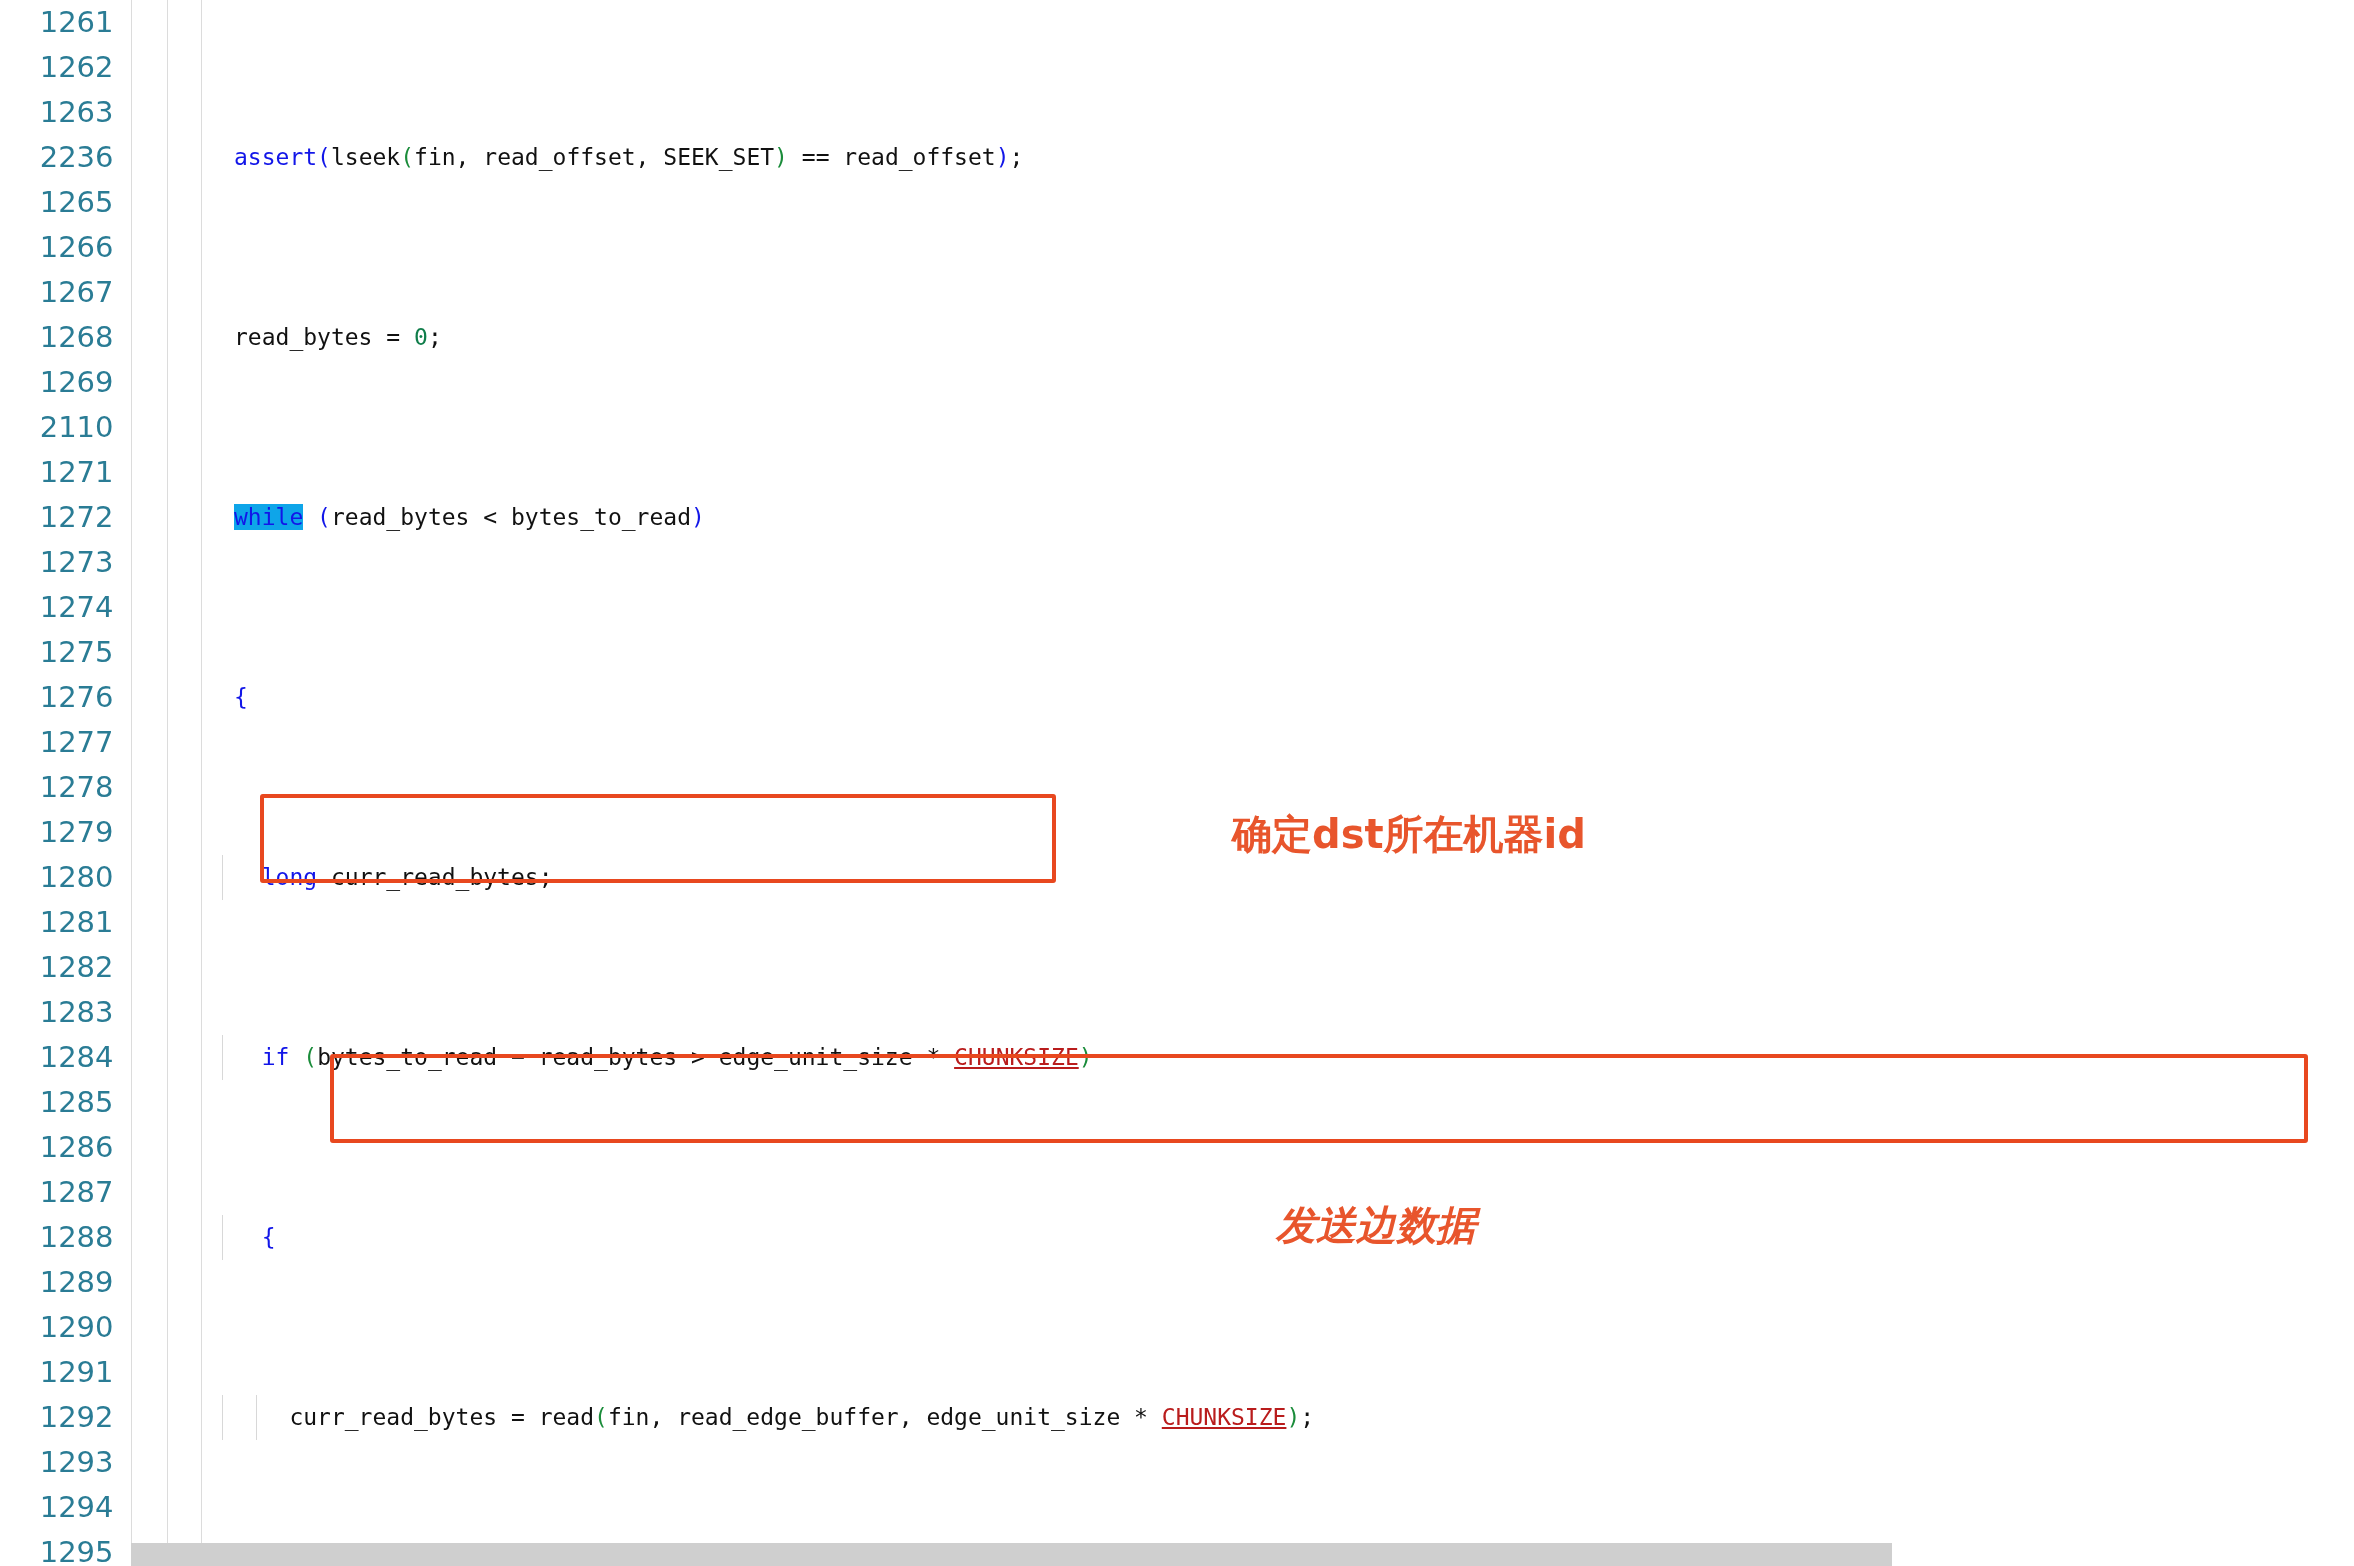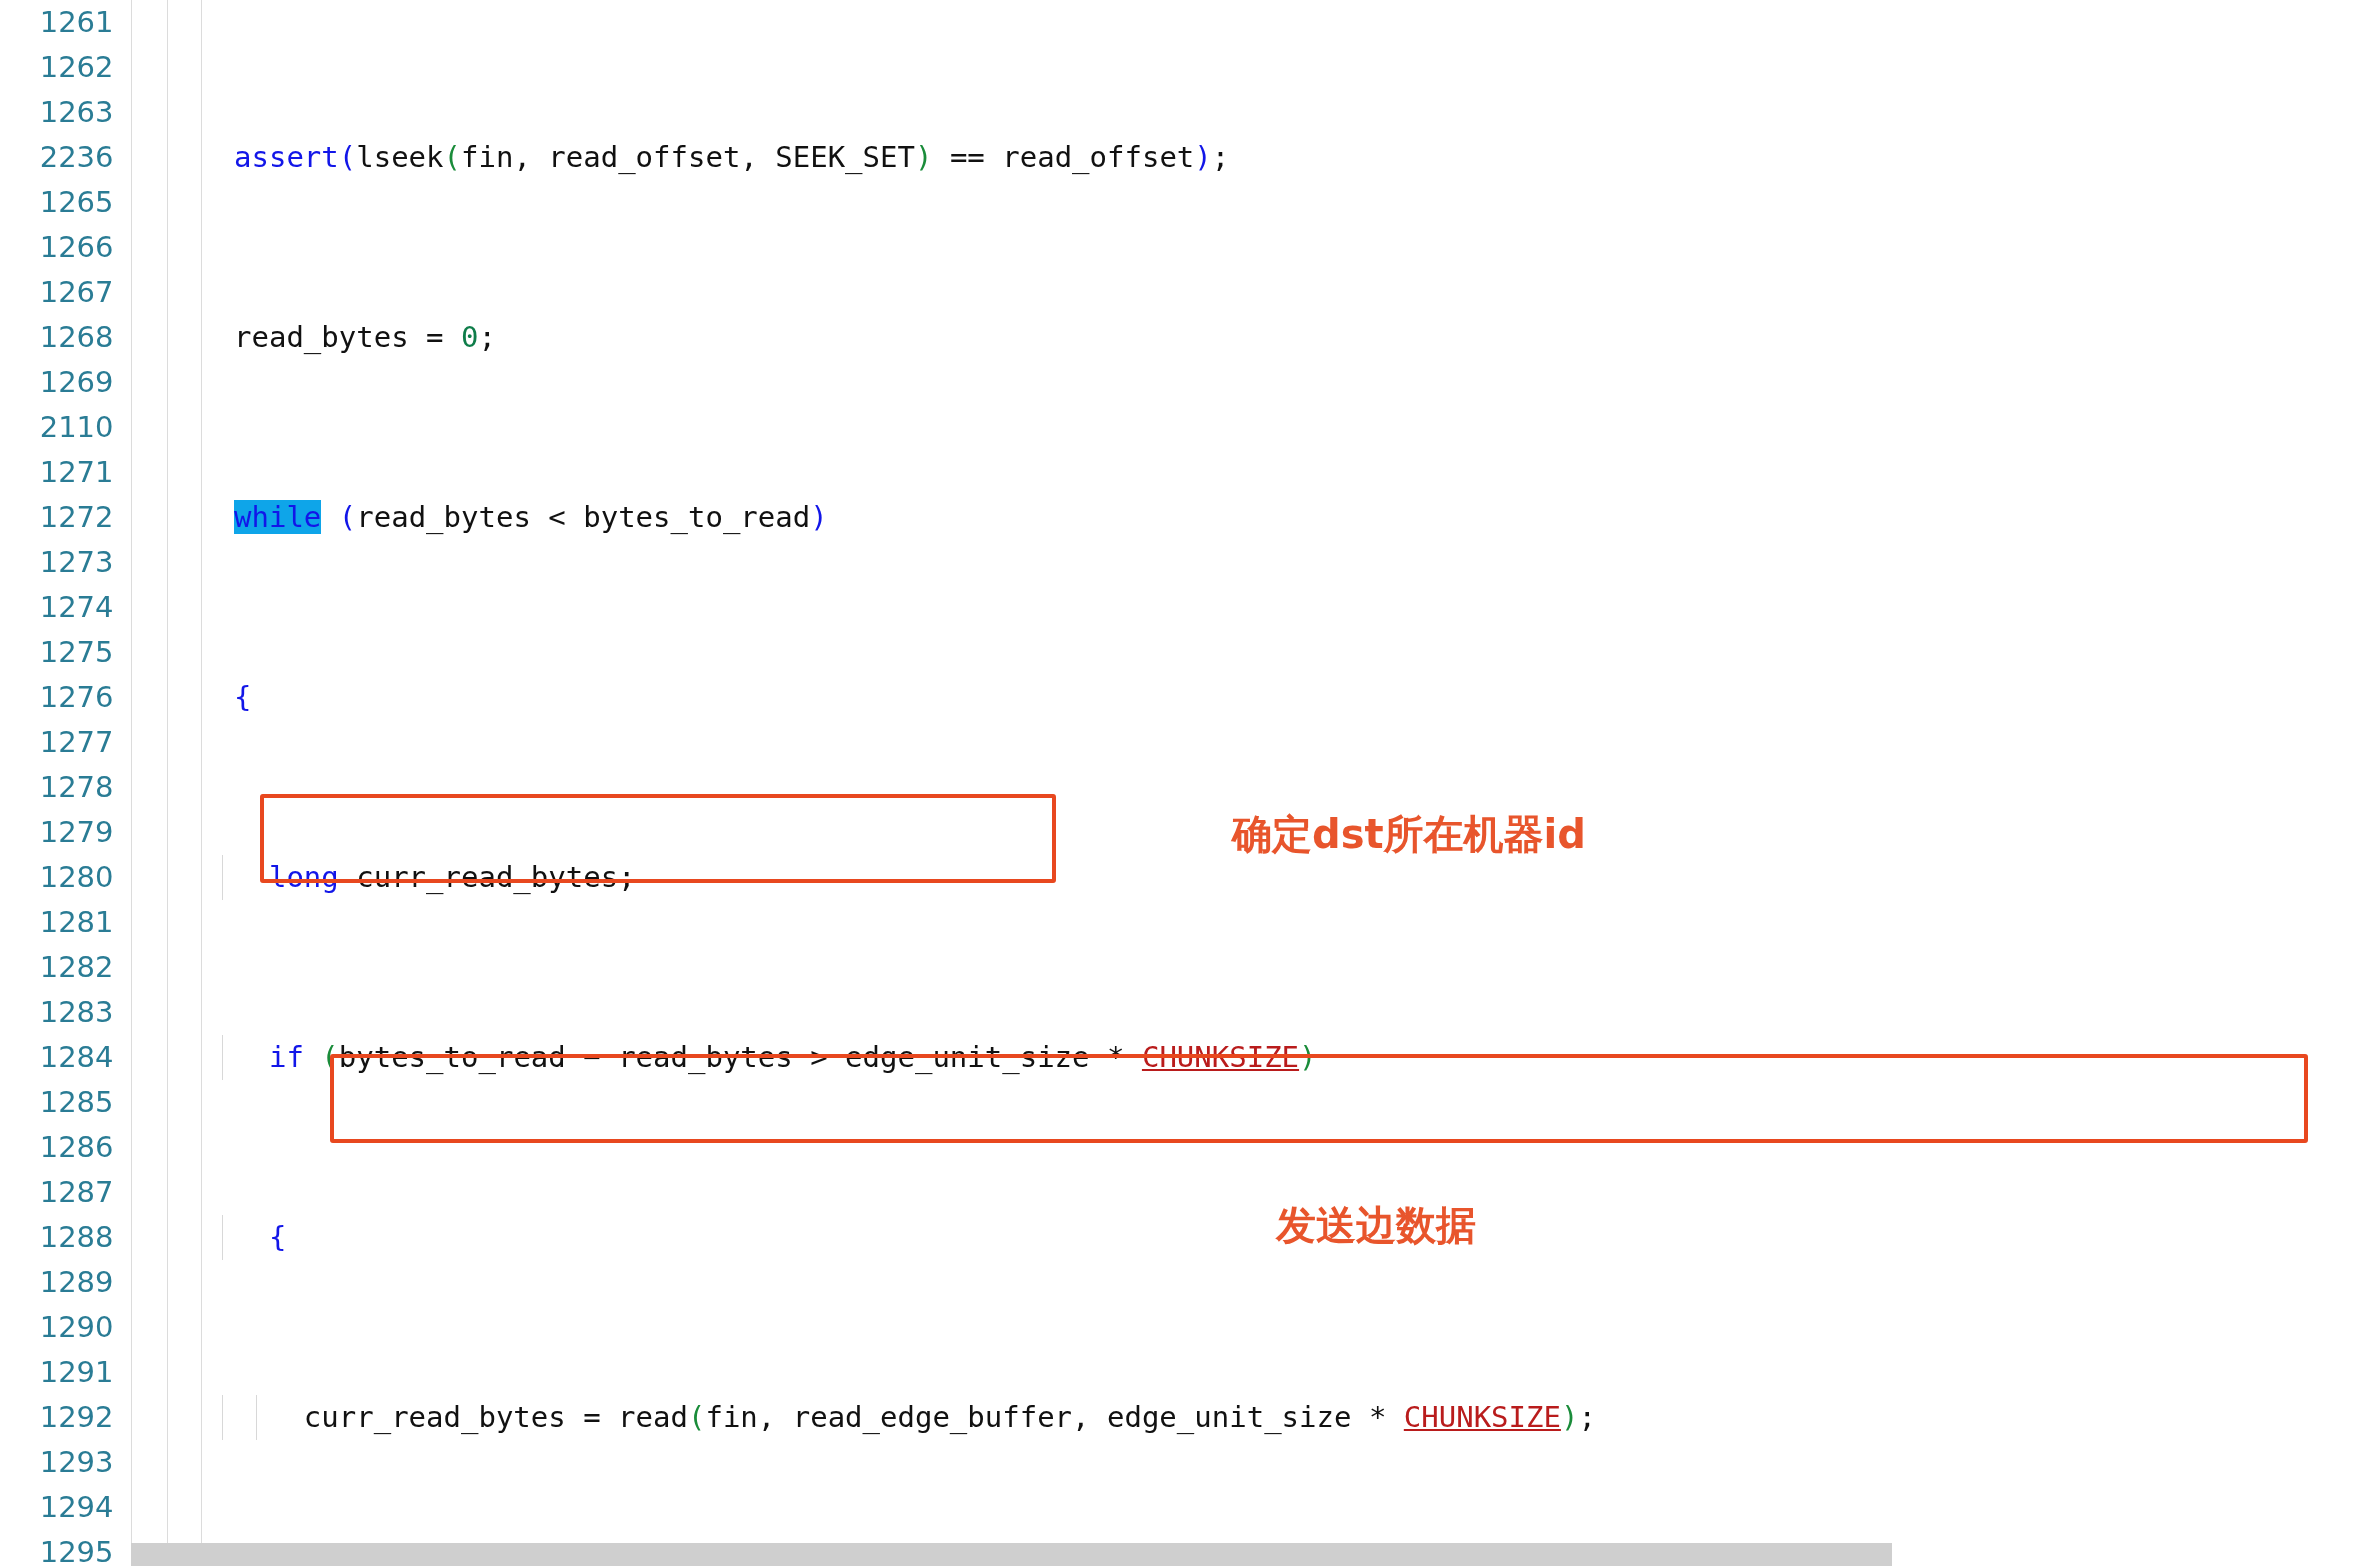--- a/index.html
+++ b/index.html
@@ -33,21 +33,21 @@
   .vrule{
     position:absolute;top:0;width:1px;height:1566px;background:#dcdcdc;
   }
   .vrule.v1{left:131px;}
   .vrule.v2{left:167px;}
   .vrule.v3{left:201px;}
 
   
   .code{
     position:absolute;left:201px;top:0;right:0;height:1566px;
-    font-size:29px;
+    font-size:23px;
     line-height:45px;
     white-space:pre;
     color:#111111;
   }
   .ln{
     height:45px;line-height:45px;white-space:pre;
     padding-left:33px;
     position:relative;
   }
 
@@ -80,21 +80,21 @@
   .cn-note{
     position:absolute;
     color:#e8552c;
     font-family:"DejaVu Sans","Liberation Sans",sans-serif;
     font-size:40px;
     font-weight:700;
     text-shadow:0 0 2.9px #ffffff,0 0 5.8px #ffffff;
     white-space:nowrap;
   }
   #note-partition{left:1232px;top:807px;}
-  #note-send     {left:1276px;top:1198px;}
+  #note-send     {left:1276px;top:1198px;font-style:italic;}
 
   
   .hscroll{
     position:absolute;left:131px;bottom:0;height:23px;width:2223px;
     background:#ffffff;
   }
   .hscroll-thumb{
     position:absolute;left:0;top:0;height:23px;width:1761px;
     background:#cfcfcf;
   }

